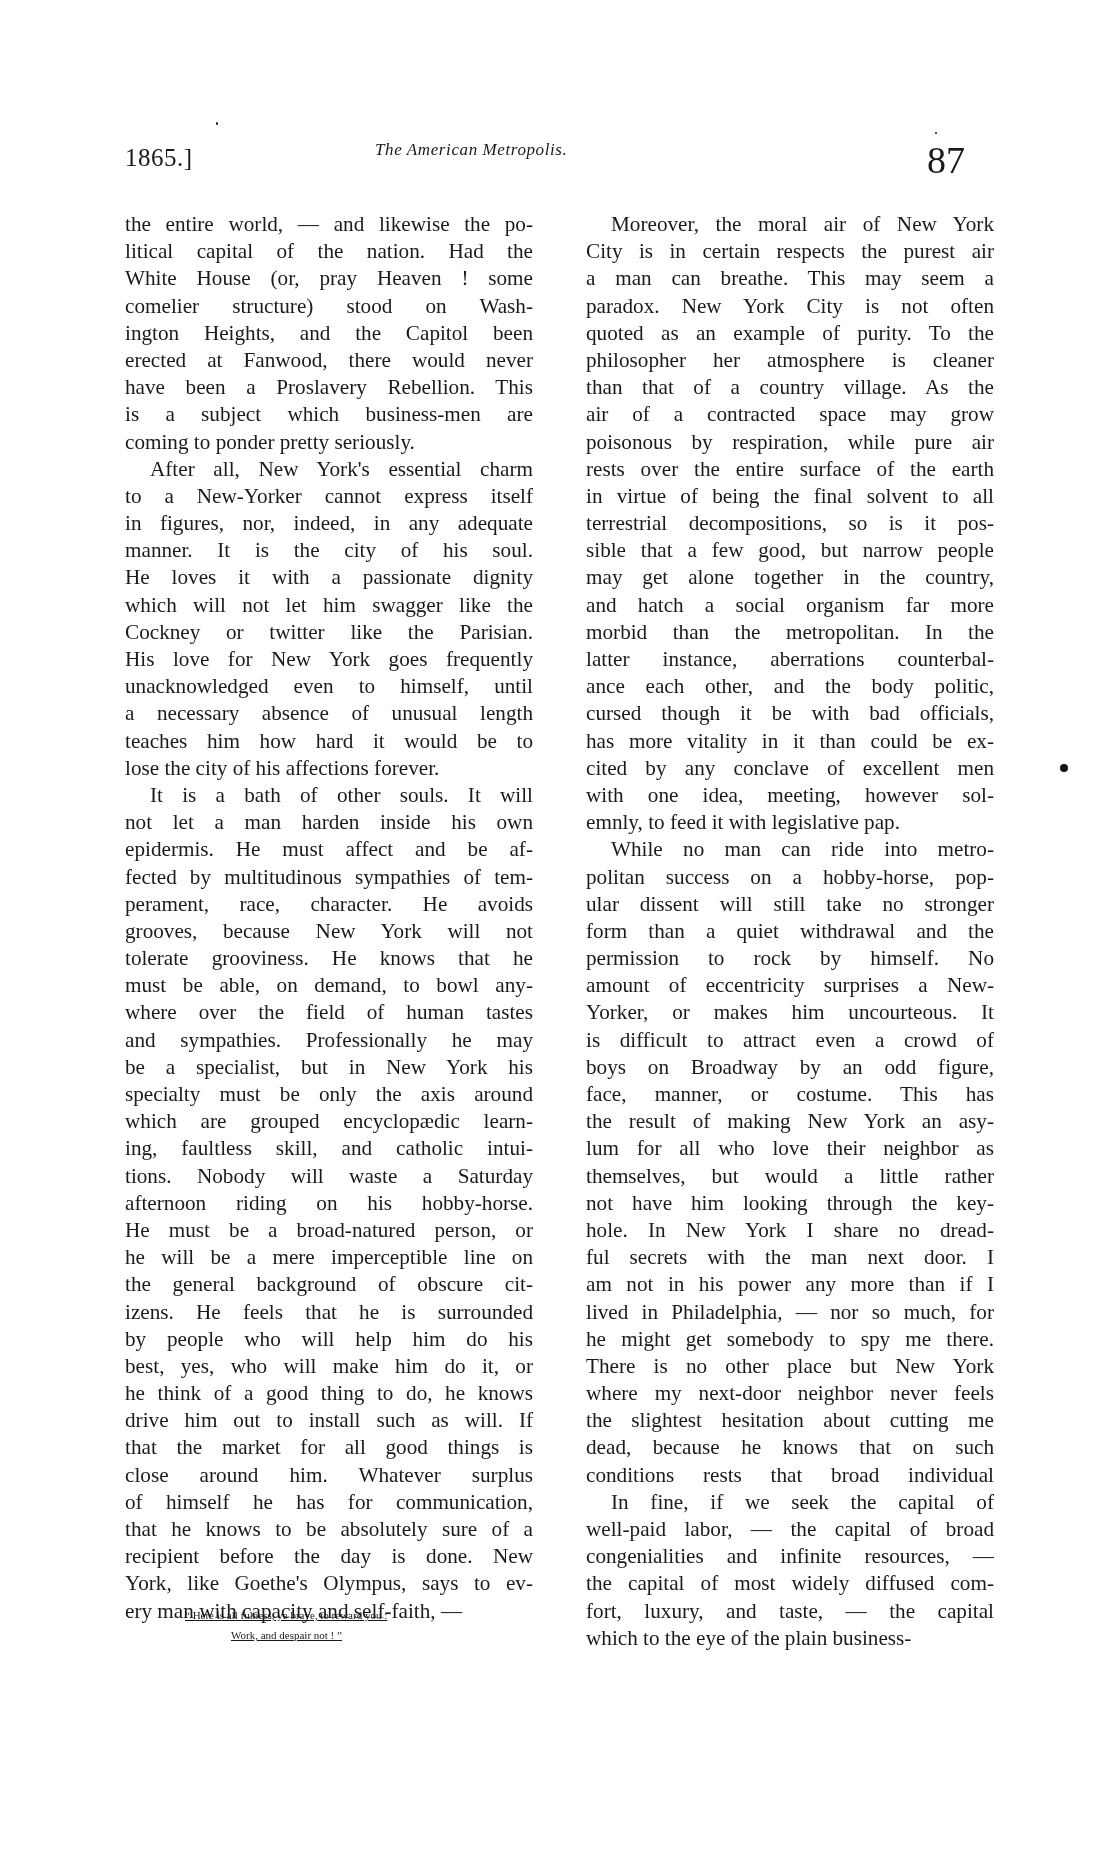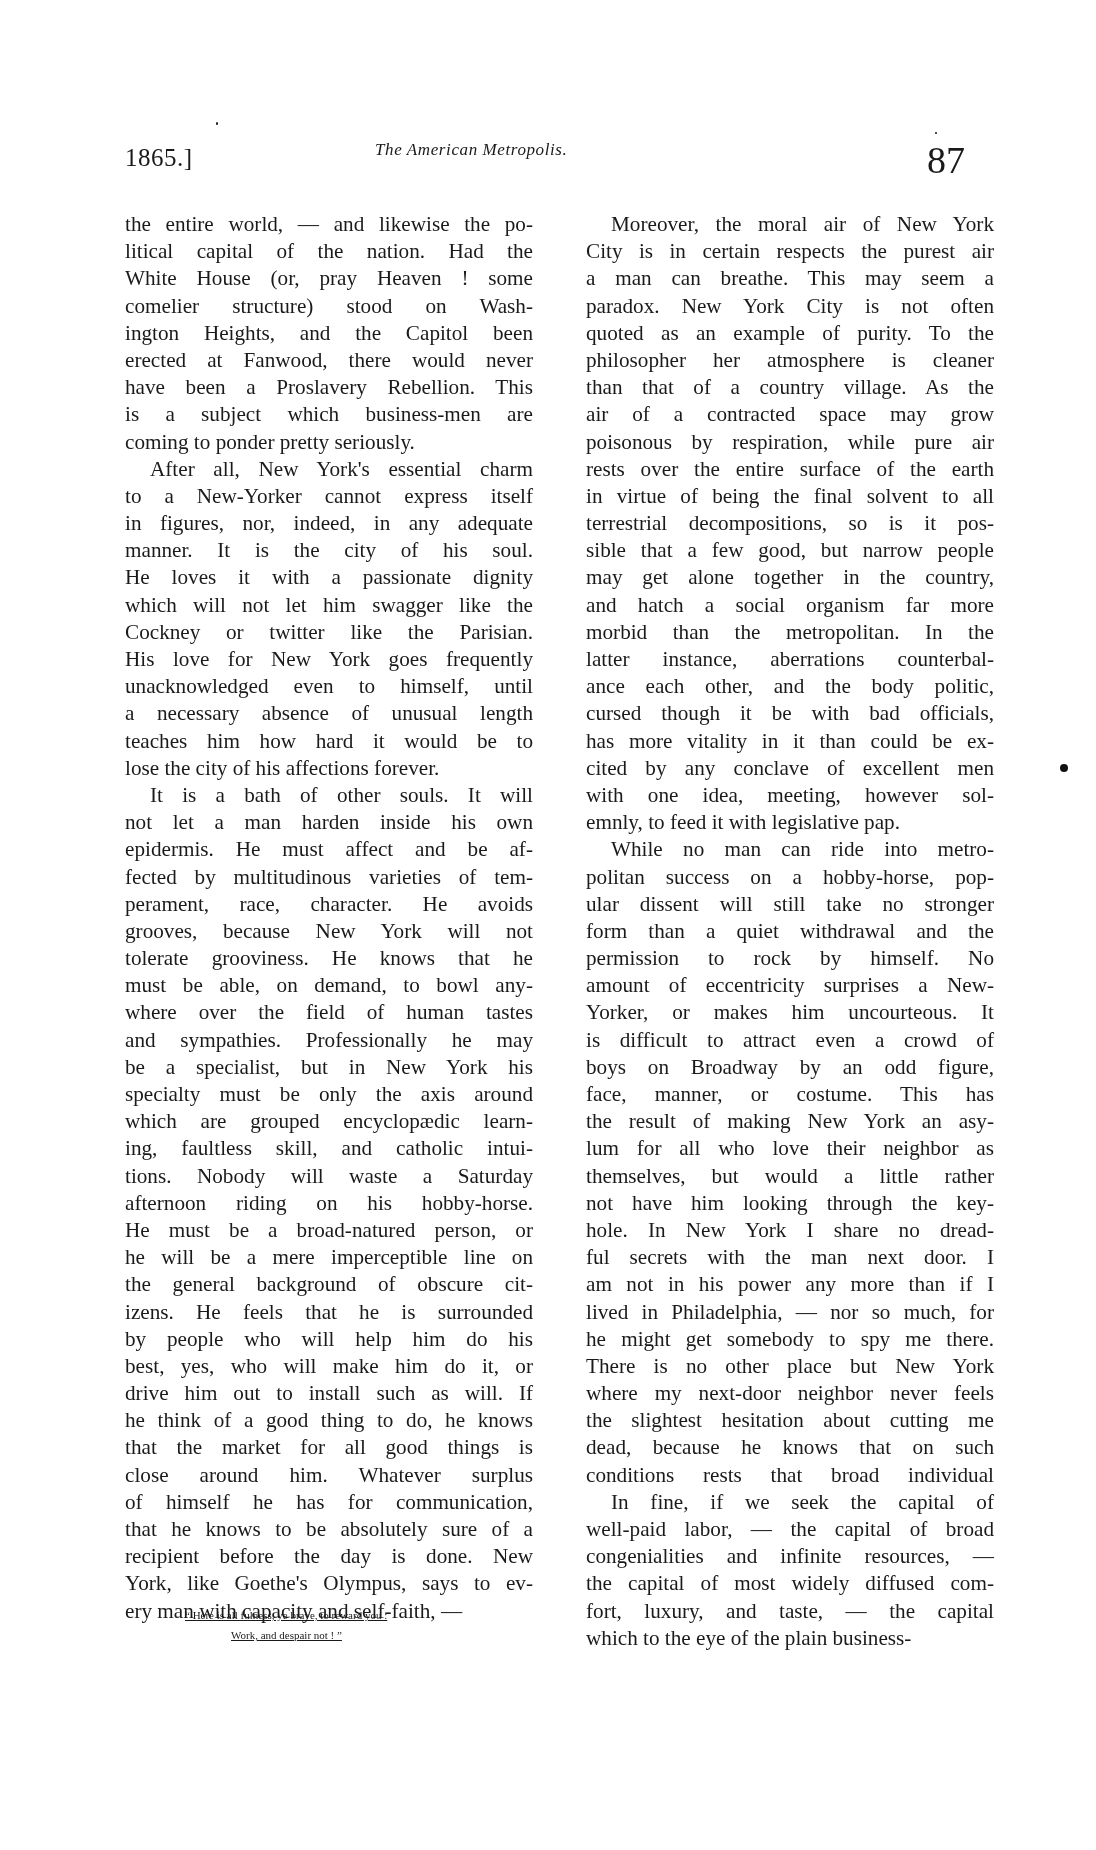--- a/index.html
+++ b/index.html
@@ -128,41 +128,41 @@
         <span class="line">His love for New York goes frequently</span>
         <span class="line">unacknowledged even to himself, until</span>
         <span class="line">a necessary absence of unusual length</span>
         <span class="line">teaches him how hard it would be to</span>
         <span class="line last">lose the city of his affections forever.</span>
       </div>
       <div>
         <span class="line indent">It is a bath of other souls.  It will</span>
         <span class="line">not let a man harden inside his own</span>
         <span class="line">epidermis.  He must affect and be af-</span>
-        <span class="line">fected by multitudinous varieties of tem-</span>
+        <span class="line">fected by multitudinous sympathies of tem-</span>
         <span class="line">perament, race, character.  He avoids</span>
         <span class="line">grooves, because New York will not</span>
         <span class="line">tolerate grooviness.  He knows that he</span>
         <span class="line">must be able, on demand, to bowl any-</span>
         <span class="line">where over the field of human tastes</span>
         <span class="line">and sympathies.  Professionally he may</span>
         <span class="line">be a specialist, but in New York his</span>
         <span class="line">specialty must be only the axis around</span>
         <span class="line">which are grouped encyclopædic learn-</span>
         <span class="line">ing, faultless skill, and catholic intui-</span>
         <span class="line">tions.  Nobody will waste a Saturday</span>
         <span class="line">afternoon riding on his hobby-horse.</span>
         <span class="line">He must be a broad-natured person, or</span>
         <span class="line">he will be a mere imperceptible line on</span>
         <span class="line">the general background of obscure cit-</span>
         <span class="line">izens.  He feels that he is surrounded</span>
         <span class="line">by people who will help him do his</span>
         <span class="line">best, yes, who will make him do it, or</span>
+        <span class="line">he think of a good thing to do, he knows</span>
         <span class="line">drive him out to install such as will.  If</span>
-        <span class="line">he think of a good thing to do, he knows</span>
         <span class="line">that the market for all good things is</span>
         <span class="line">close around him.  Whatever surplus</span>
         <span class="line">of himself he has for communication,</span>
         <span class="line">that he knows to be absolutely sure of a</span>
         <span class="line">recipient before the day is done.  New</span>
         <span class="line">York, like Goethe's Olympus, says to ev-</span>
         <span class="line last">ery man with capacity and self-faith, —</span>
       </div>
     </div>
   <div class="column col-right" id="col-right">

